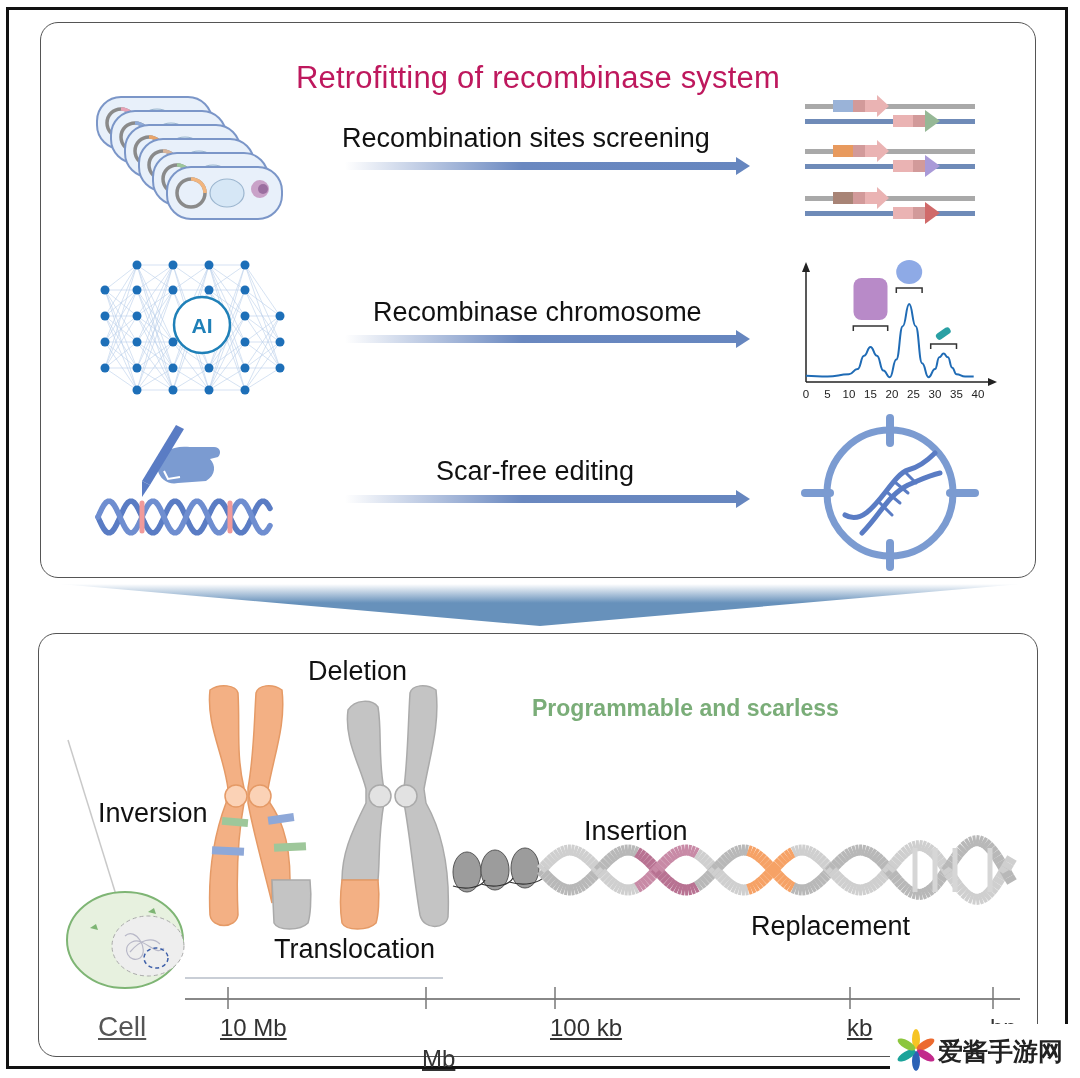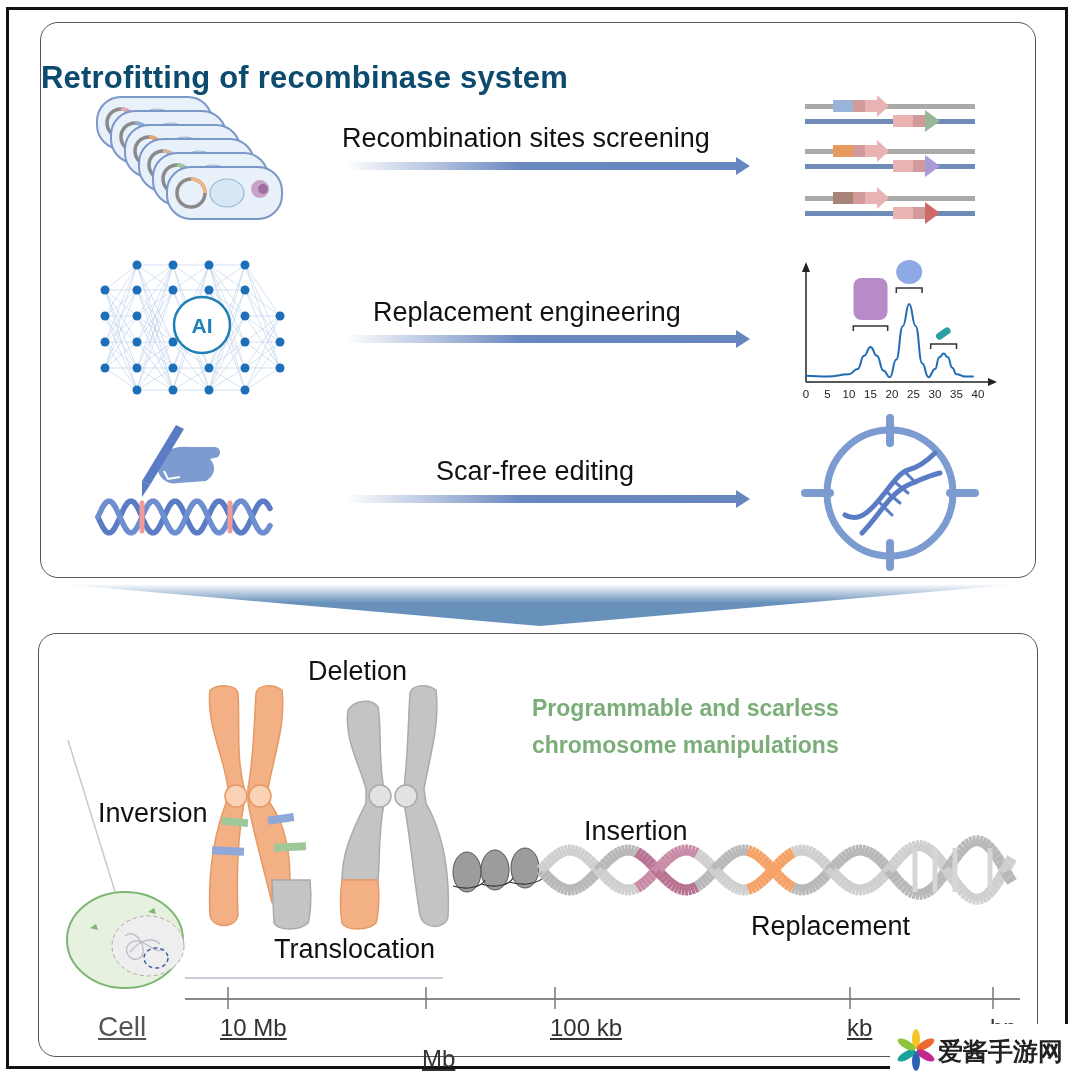--- a/index.html
+++ b/index.html
@@ -3,22 +3,22 @@
 <meta charset="utf-8">
 <style>
   html, body { margin: 0; padding: 0; background: #ffffff; }
   body { width: 1080px; height: 1078px; position: relative; overflow: hidden;
          font-family: "Liberation Sans", "DejaVu Sans", sans-serif; }
   .frame { position: absolute; left: 6px; top: 7px; width: 1062px; height: 1062px;
            border: 3px solid #111; box-sizing: border-box; background: #fff; }
   .panel { position: absolute; border: 1.5px solid #555; border-radius: 18px; background: #fff; box-sizing: border-box; }
   .panel-top { left: 40px; top: 22px; width: 996px; height: 556px; }
   .panel-bottom { left: 38px; top: 633px; width: 1000px; height: 424px; }
-  .title-top { position: absolute; left: 0; right: 0; top: 37px; text-align: left;
-               font-size: 31px; font-weight: bold; color: #0c4a6e; letter-spacing: 0.2px; }
+  .title-top { position: absolute; left: 0; right: 0; top: 37px; text-align: center;
+               font-size: 31px; font-weight: normal; color: #be185d; letter-spacing: 0.2px; }
   .step-label { position: absolute; font-size: 27px; color: #111; white-space: nowrap; }
   .arrow { position: absolute; height: 8px; }
   .arrow .shaft { position: absolute; left: 0; top: 0; right: 12px; height: 8px;
                   background: linear-gradient(to right, rgba(102,134,190,0) 0%, #6a88c0 45%, #6686bf 100%); }
   .arrow .head { position: absolute; right: 0; top: -5px; width: 0; height: 0;
                  border-top: 9px solid transparent; border-bottom: 9px solid transparent; border-left: 14px solid #6686bf; }
   .funnel { position: absolute; left: 60px; top: 584px; width: 960px; height: 42px; }
   .green-title { position: absolute; left: 532px; top: 690px; font-size: 23px; font-weight: bold;
                  color: #7aad78; line-height: 37px; white-space: nowrap; }
   .op-label { position: absolute; font-size: 27px; color: #111; white-space: nowrap; }
@@ -37,21 +37,21 @@
 <div class="panel panel-top">
   <div class="title-top">Retrofitting of recombinase system</div>
 </div>
 
 <div class="step-label" style="left:342px;top:123px;">Recombination sites screening</div>
 <div class="arrow" style="left:345px;top:162px;width:405px;">
     <div class="shaft"></div>
     <div class="head"></div>
   </div>
 
-<div class="step-label" style="left:373px;top:297px;">Replacement engineering</div>
+<div class="step-label" style="left:373px;top:297px;">Recombinase chromosome</div>
 <div class="arrow" style="left:345px;top:335px;width:405px;">
     <div class="shaft"></div>
     <div class="head"></div>
   </div>
 
 <div class="step-label" style="left:436px;top:456px;">Scar-free editing</div>
 <div class="arrow" style="left:345px;top:495px;width:405px;">
     <div class="shaft"></div>
     <div class="head"></div>
   </div>
@@ -364,21 +364,20 @@
       <stop offset="1" stop-color="#6791bb" stop-opacity="1"></stop>
     </linearGradient>
   </defs>
   <polygon points="0,0 960,0 480,42" fill="url(#fg)"></polygon>
 </svg>
 
 <div class="panel panel-bottom"></div>
 
 <div class="green-title">
   <div>Programmable and scarless</div>
-  <div>chromosome manipulations</div>
 </div>
 
 <div class="op-label" style="left:308px;top:656px;">Deletion</div>
 <div class="op-label" style="left:98px;top:798px;">Inversion</div>
 <div class="op-label" style="left:238px;top:934px;margin-left:36px;">Translocation</div>
 <div class="op-label" style="left:584px;top:816px;">Insertion</div>
 <div class="op-label" style="left:751px;top:911px;">Replacement</div>
 
 <svg style="left:60px;top:840px;" width="400" height="160" viewBox="0 0 400 160">
   <line x1="8" y1="-100" x2="70" y2="100" stroke="#c9c9c9" stroke-width="1.5"></line>

